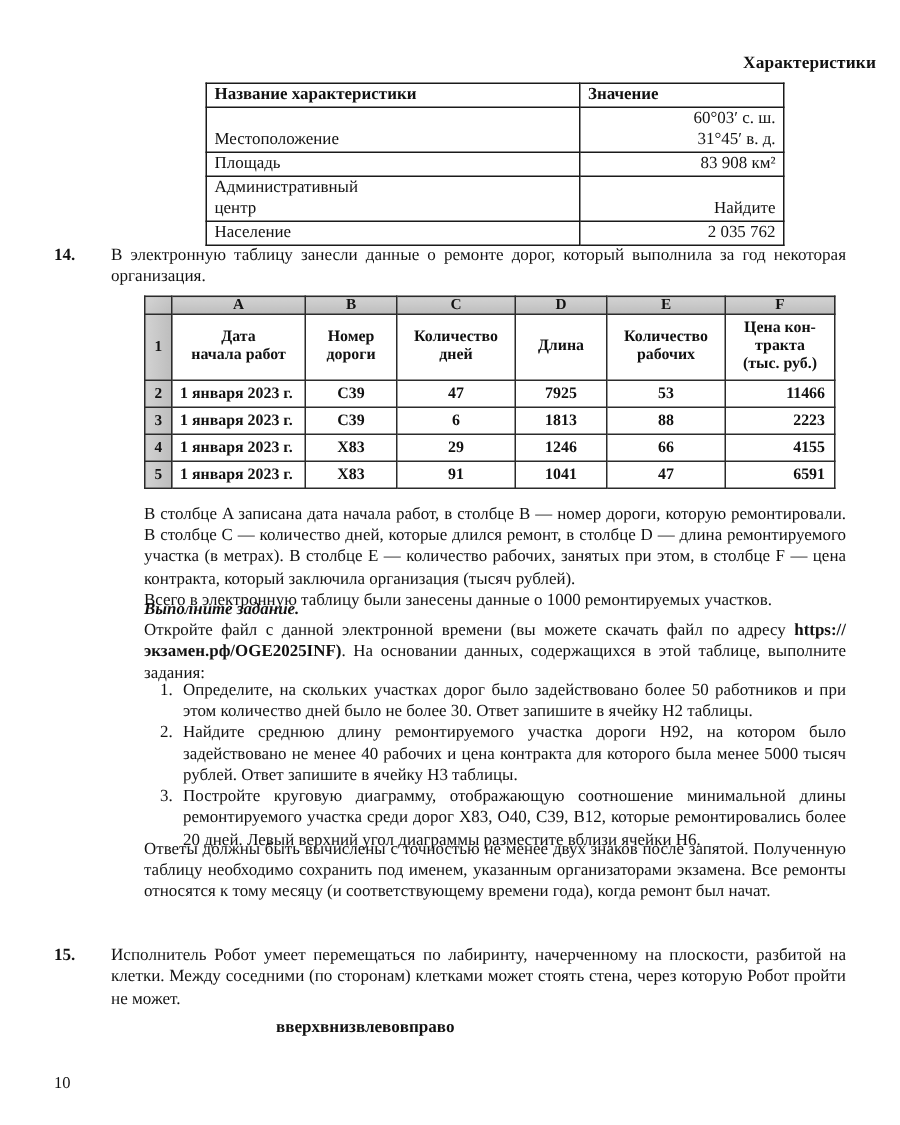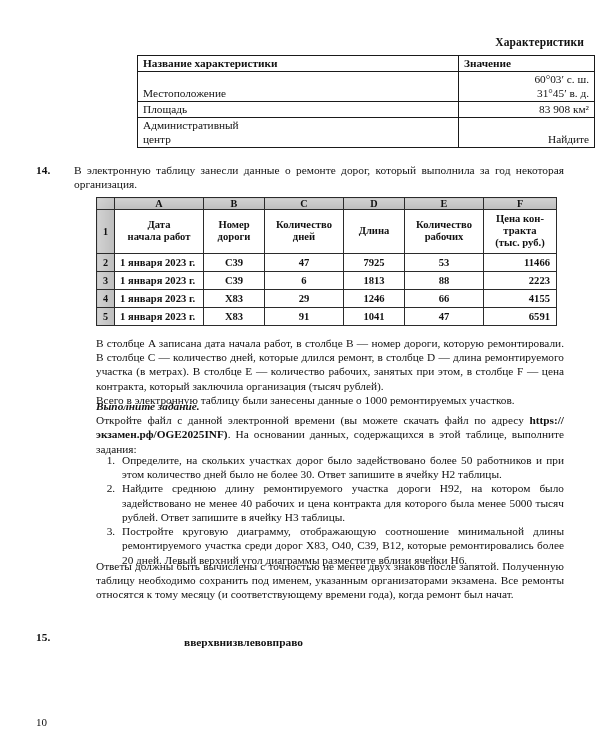--- a/index.html
+++ b/index.html
@@ -29,21 +29,21 @@
     right: 16px;
     top: 36px;
     font-weight: bold;
     font-size: 11.5px;
     letter-spacing: .1px;
   }
   table.char {
     position: absolute;
     left: 137px;
     top: 55px;
-    width: 458px;
+    width: 386px;
     border-collapse: collapse;
     font-size: 11.3px;
     border-radius: 13px;
   }
   table.char td, table.char th {
     border: 1px solid #1a1a1a;
     padding: 1px 5px;
     vertical-align: bottom;
     line-height: 1.18;
     font-weight: normal;
@@ -220,20 +220,24 @@
         <td>Площадь</td>
         <td class="val">83 908 км²</td>
       </tr>
       <tr>
         <td>
           <span class="coord-line">Административный</span>
           <span class="coord-line">центр</span>
         </td>
         <td class="val">Найдите</td>
       </tr>
+      <tr>
+        <td>Население</td>
+        <td class="val">2 035 762</td>
+      </tr>
     </tbody>
   </table>
 
   <div class="task" style="top:163px;">
     <span class="num">14.</span>
     <div class="body">В электронную таблицу занесли данные о ремонте дорог, который выполнила за год некоторая организация.</div>
   </div>
 
   <div class="sheet-wrap">
     <table class="sheet">
@@ -334,20 +338,21 @@
     </ol>
   </div>
 
   <div class="para-block" style="top:559px;">
     <p>Ответы должны быть вычислены с точностью не менее двух знаков после запятой. Полученную таблицу необходимо сохранить под именем, указанным организаторами экзамена. Все ремонты относятся к тому месяцу (и соответствующему времени года), когда ремонт был начат.</p>
   </div>
 
   <div class="task" style="top:630px;">
     <span class="num">15.</span>
     <div class="body">
+      <p>Исполнитель Робот умеет перемещаться по лабиринту, начерченному на плоскости, разбитой на клетки. Между соседними (по сторонам) клетками может стоять стена, через которую Робот пройти не может.</p>
       <div class="cmd-row">
         <span>вверх</span>
         <span>вниз</span>
         <span>влево</span>
         <span>вправо</span>
       </div>
     </div>
   </div>
 
   <div class="page-num">10</div>

